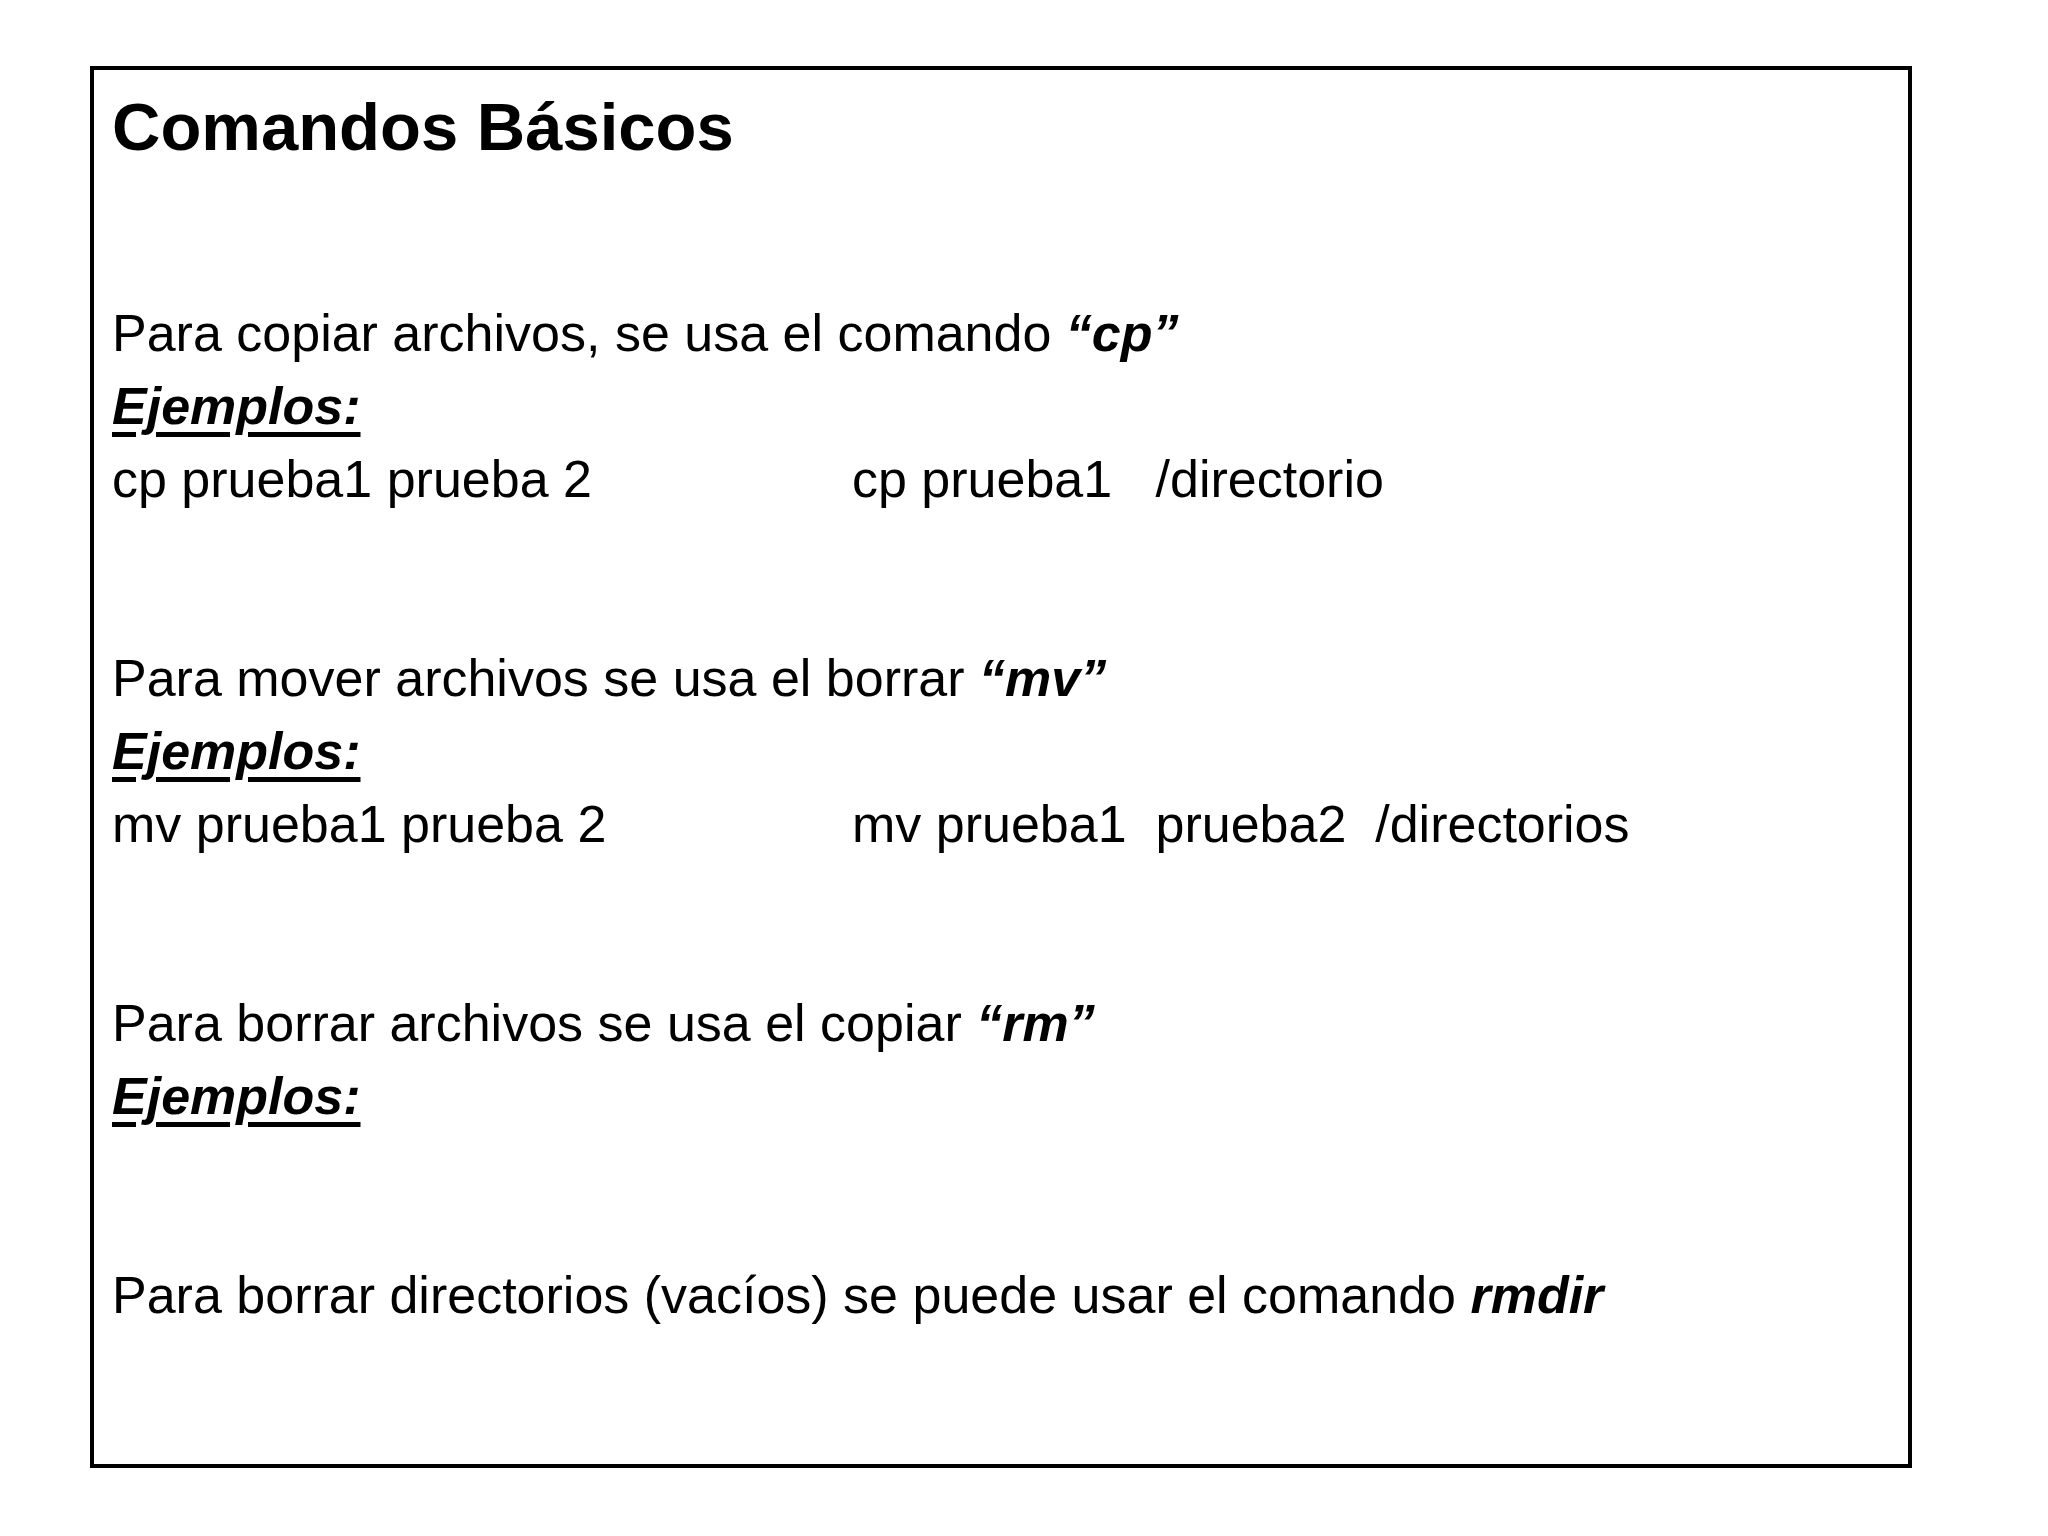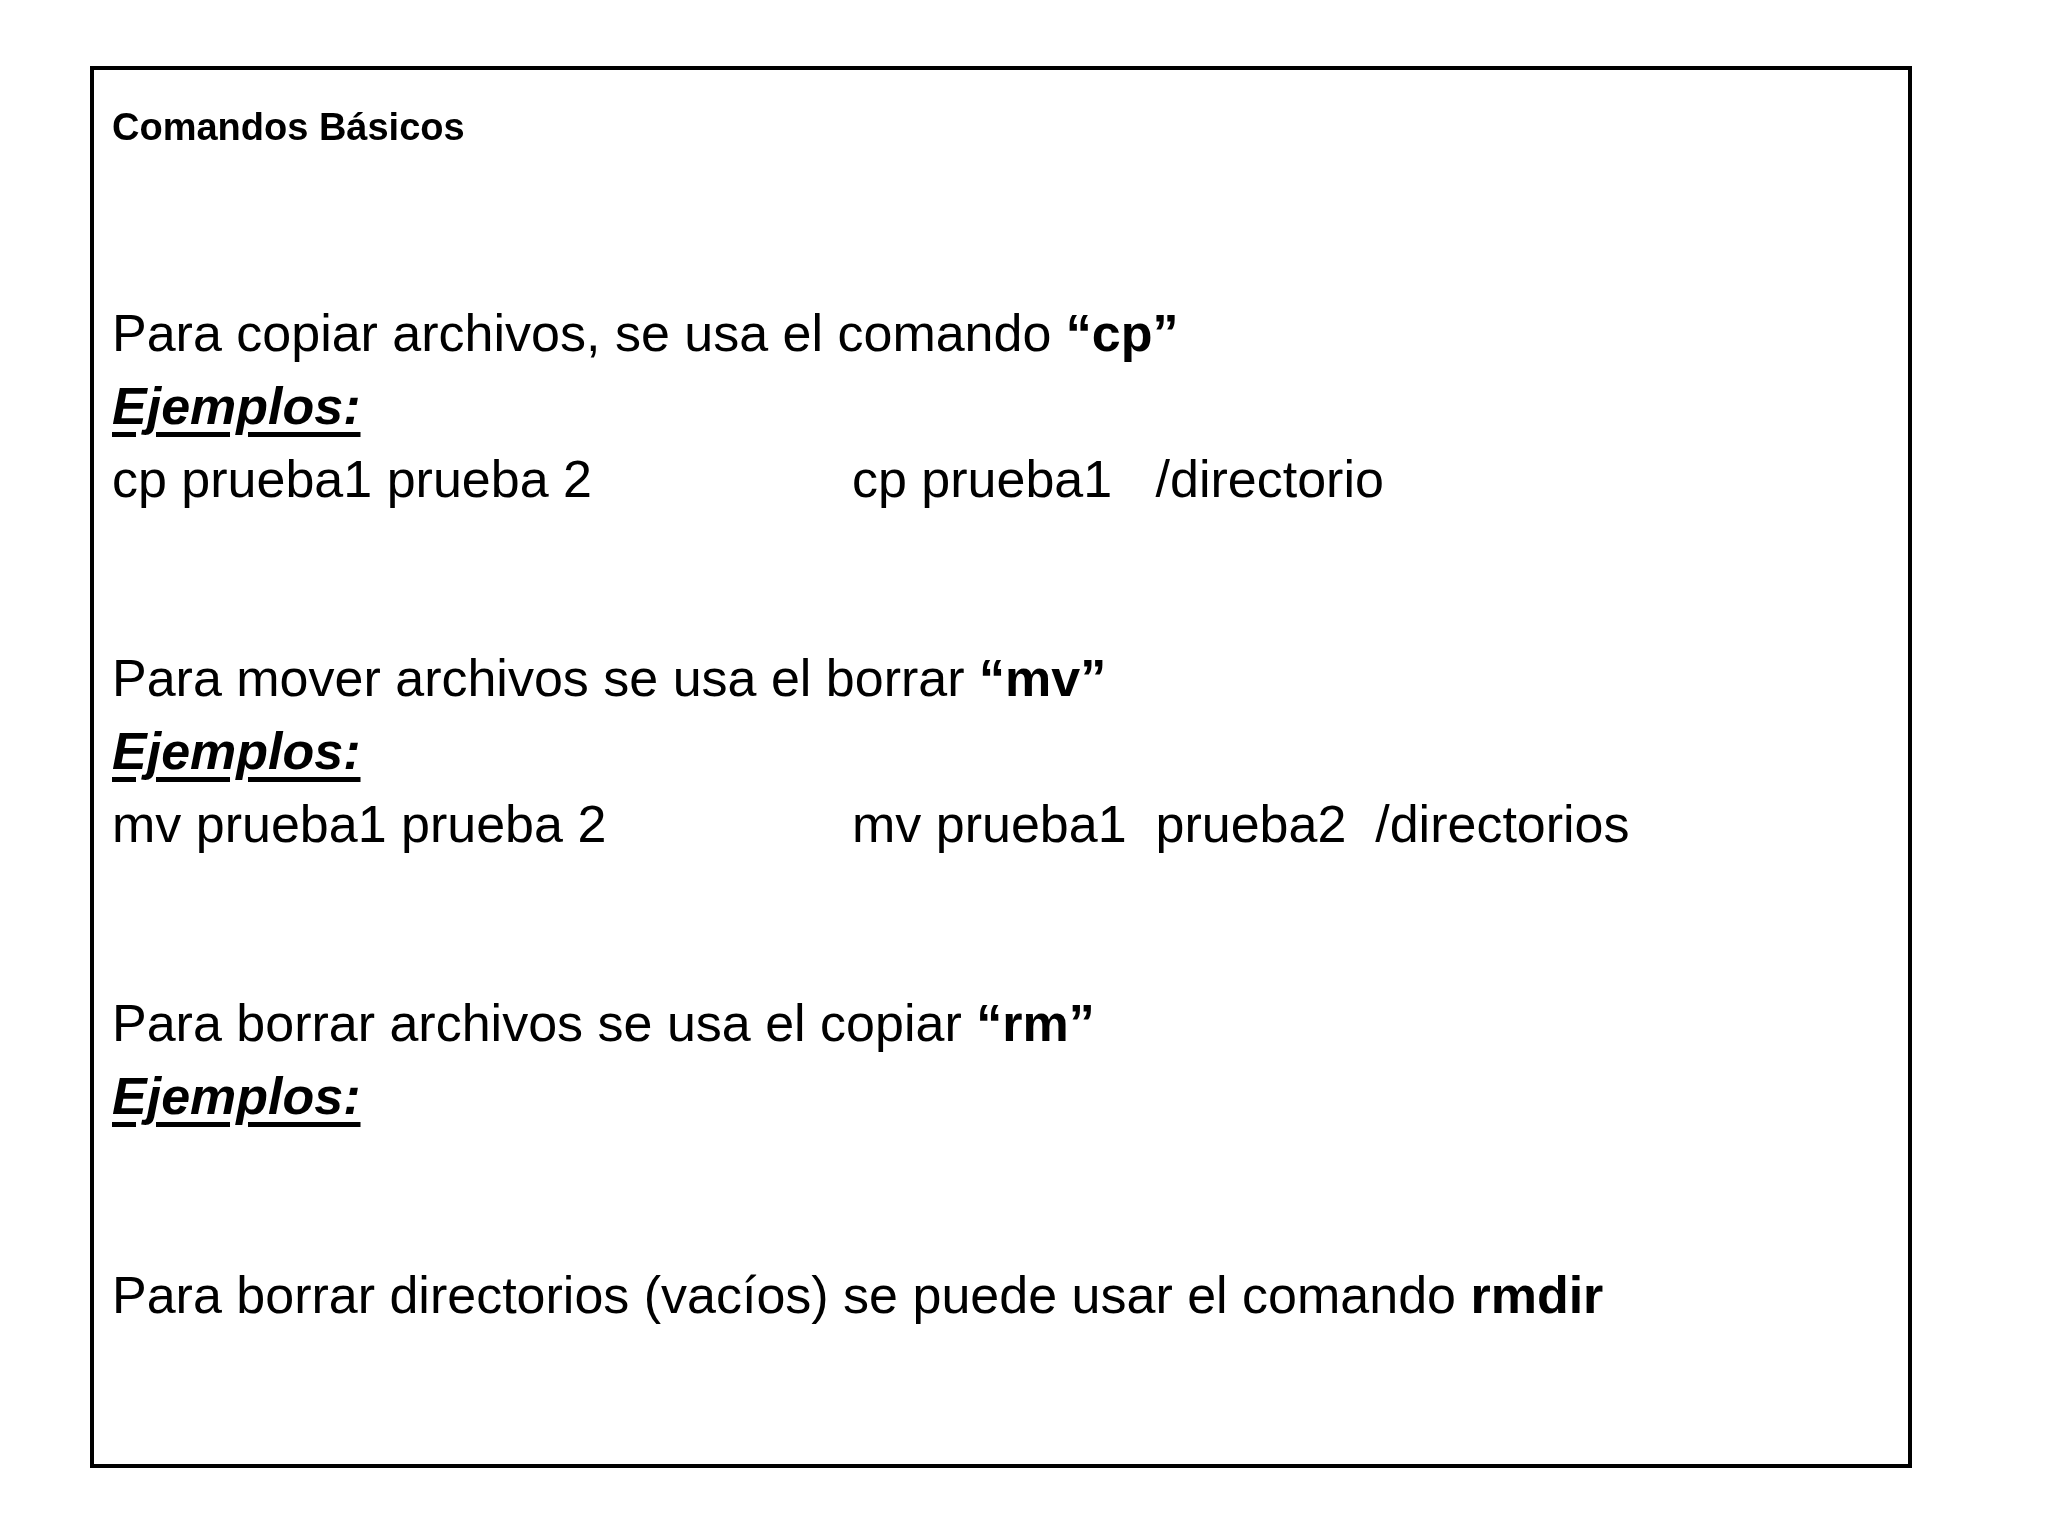--- a/index.html
+++ b/index.html
@@ -22,36 +22,37 @@
     height: 1402px;
     box-sizing: border-box;
     border: 4px solid #000000;
     background: #ffffff;
     color: #000000;
     font-family: "Liberation Sans", sans-serif;
     padding: 26px 30px 0 18px;
   }
   .title {
     margin: 0 0 139px 0;
-    font-size: 38px;
+    font-size: 67px;
     line-height: 62px;
     font-weight: 700;
     white-space: pre;
   }
   .cmd-section {
     margin: 0 0 126px 0;
   }
   .line {
     margin: 0;
     font-size: 52px;
     line-height: 73px;
     white-space: pre; 
   }
   .cmd {
     font-weight: 700;
+    font-style: italic;
   }
   .examples-label {
     font-weight: 700;
     text-decoration: underline;
     text-decoration-thickness: 5px;
     text-underline-offset: 8px;
     font-style: italic;
   }
   .col1 {
     display: inline-block;

